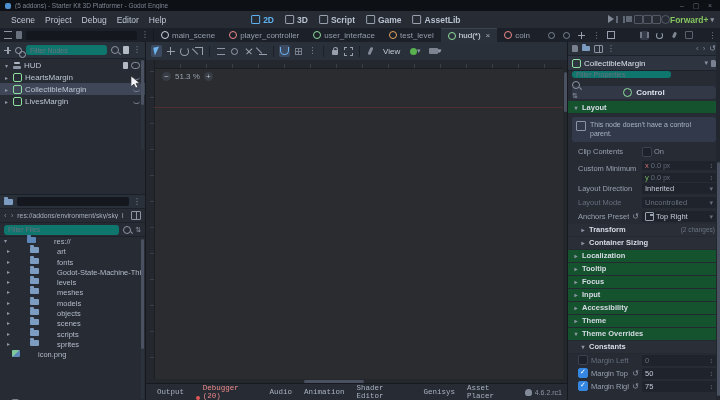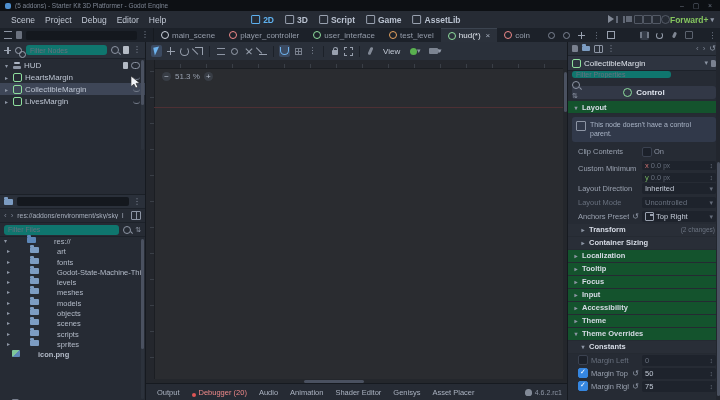--- a/index.html
+++ b/index.html
@@ -130,21 +130,21 @@
   .zbtn{width:9px;height:9px;border-radius:50%;background:#383d45;color:#b9c1cf;display:flex;align-items:center;justify-content:center;font-size:8px;line-height:8px;}
   .guide{position:absolute;left:8px;right:0;top:47px;height:1px;background:#4e3034;}
   .csbv{position:absolute;right:0;top:8px;bottom:0;width:5px;background:#24272c;}
   .csbv .sthumb{top:4px;height:40px;left:1px;right:1px;}
   .csbh{position:absolute;bottom:0;left:8px;right:5px;height:5px;background:#24272c;}
   .csbh .hthumb{position:absolute;top:1px;height:3px;left:150px;width:60px;background:#4a5160;border-radius:2px;}
 
   
   .bottombar{position:absolute;left:0;right:0;bottom:0;height:16px;background:#262b34;border-top:1px solid #161a20;
              display:flex;align-items:center;padding:0 6px;gap:2px;font-size:7.5px;color:#aab2c0;}
-  .btab{padding:0 5px;display:flex;align-items:flex-end;gap:3px;}
+  .btab{padding:0 5px;display:flex;align-items:flex-end;gap:3px;font-family:Liberation Mono, monospace;}
   .btab.err{color:#f08a8a;}
   .reddot{width:4px;height:4px;border-radius:50%;background:#e05555;}
   .version{margin-left:auto;display:flex;align-items:center;gap:3px;color:#8d95a4;font-size:7px;}
   .godot{width:7px;height:7px;border-radius:50% 50% 40% 40%;background:#9aa2b0;position:relative;opacity:.8;}
 
   
   .itoolbar{height:13px;display:flex;align-items:center;gap:4px;padding:0 4px;background:#2a303a;border-bottom:1px solid #1d222a;}
   .noderow{height:14px;display:flex;align-items:center;gap:3px;padding:0 4px;background:#2e3440;border-bottom:1px solid #1d222a;font-size:8px;color:#dde2ea;}
   .ifilter{height:13px;display:flex;align-items:flex-start;gap:3px;padding:0 4px;flex-direction:column;}
   .classhdr{margin:2px 4px;height:13px;background:#323846;border-radius:3px;display:flex;align-items:center;justify-content:center;gap:4px;font-weight:bold;color:#dce1ea;font-size:8px;}
@@ -428,21 +428,21 @@
         <div class="fsrow">
             <span class="exp">▸</span>
             <span class="i-folder"></span>
             <span class="lbl">scripts</span>
           </div>
         <div class="fsrow">
             <span class="exp">▸</span>
             <span class="i-folder"></span>
             <span class="lbl">sprites</span>
           </div>
-        <div class="fsrow" style="padding-left:12px;font-weight:bold;">
+        <div class="fsrow" style="padding-left:12px;">
             <span class="i-img"></span>
             <span class="lbl">icon.png</span>
           </div>
         <div class="fsrow" style="padding-left:12px;margin-top:38px;">
             <span class="i-doc"></span>
             <span class="lbl">LICENSE.md</span>
           </div>
         <div class="fsrow" style="padding-left:12px;">
             <span class="i-doc"></span>
             <span class="lbl">README.md</span>

